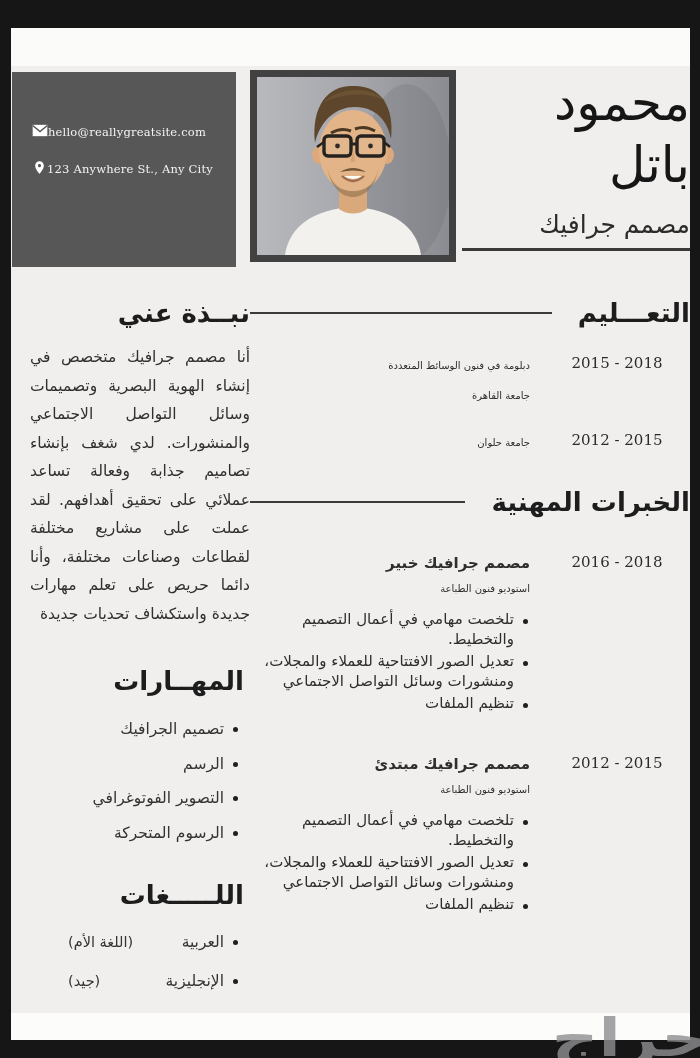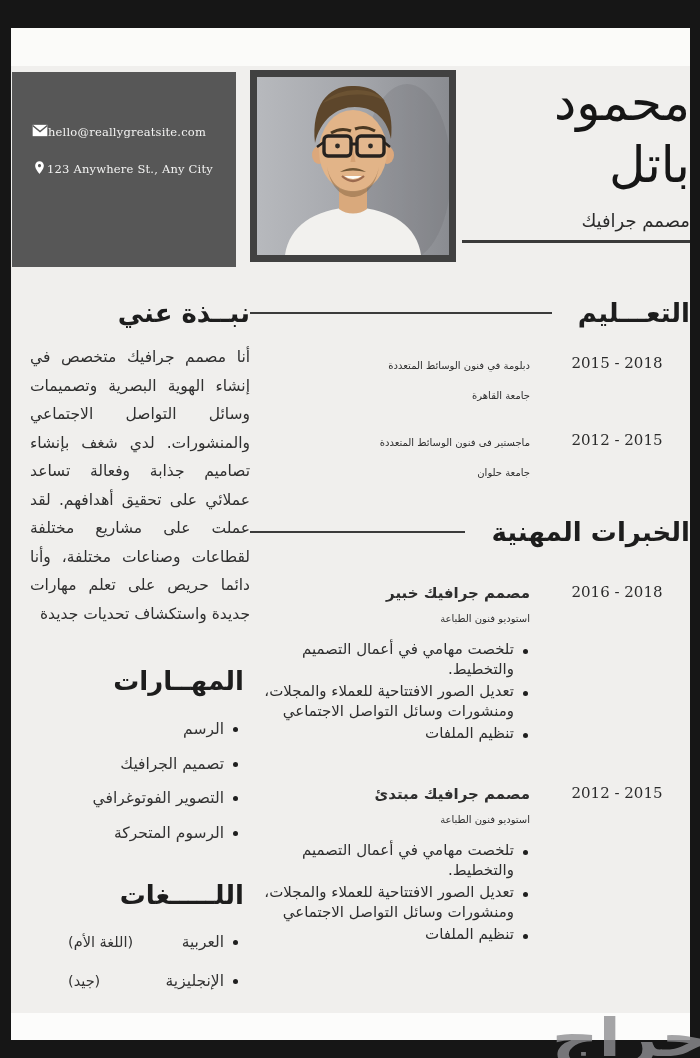--- a/index.html
+++ b/index.html
@@ -34,21 +34,21 @@
     font-family:"DejaVu Serif",serif;font-size:11.5px;letter-spacing:.2px;white-space:nowrap;
   }
   .photo-frame{
     flex:none;width:206px;height:192px;box-sizing:border-box;
     margin-left:14px;margin-top:-2px;
     border:7px solid #414141;background:#9b9da1;
   }
   .photo-frame svg{display:block;width:100%;height:100%;}
   .name-block{flex:1;margin-left:6px;direction:rtl;text-align:right;padding-top:0;}
   .name{font-size:50px;line-height:62px;font-weight:normal;color:#161616;}
-  .job-title{font-size:18px;color:#2b2b2b;margin-top:14px;}
+  .job-title{font-size:25px;color:#2b2b2b;margin-top:14px;}
   .title-rule{height:2.5px;background:#3a3a3a;margin-top:9px;}
   
   .columns{display:flex;direction:rtl;margin-top:29px;padding-left:19px;}
   h2{margin:0;font-size:26px;font-weight:bold;color:#1d1d1d;line-height:34px;}
   
   .main-col{width:440px;flex:none;color:#2e2e2e;}
   .heading-row{display:flex;align-items:center;gap:26px;}
   .heading-row .rule{flex:1;height:2.5px;background:#3b3b3b;}
   .heading-row.exp{margin-top:27px;}
   .entry{display:flex;margin-top:21px;}
@@ -181,21 +181,20 @@
             <div class="entry">
               <div class="dates"><span class="ltr">2015 - 2018</span></div>
               <div class="entry-body">
                 <div class="degree">دبلومة في فنون الوسائط المتعددة</div>
                 <div class="school">جامعة القاهرة</div>
               </div>
             </div>
             <div class="entry second">
               <div class="dates"><span class="ltr">2012 - 2015</span></div>
               <div class="entry-body">
-                <div class="degree">ماجستير فى فنون الوسائط المتعددة</div>
                 <div class="school">جامعة حلوان</div>
               </div>
             </div>
           </div>
 
         <div class="heading-row exp">
           <h2>الخبرات المهنية</h2>
           <div class="rule"></div>
         </div>
         <div id="exp-list">
@@ -226,22 +225,22 @@
           </div>
       </div>
 
       <div class="side-col">
         <h2>نبــذة عني</h2>
         <p class="about-text">أنا مصمم جرافيك متخصص في إنشاء الهوية البصرية وتصميمات وسائل التواصل الاجتماعي والمنشورات. لدي شغف بإنشاء تصاميم جذابة وفعالة تساعد عملائي على تحقيق أهدافهم. لقد عملت على مشاريع مختلفة لقطاعات وصناعات مختلفة، وأنا دائما حريص على تعلم مهارات جديدة واستكشاف تحديات جديدة</p>
 
         <div class="skills">
           <h2>المهــارات</h2>
           <ul class="side-list" id="skills-list">
+              <li>تصميم الجرافيك</li>
               <li>الرسم</li>
-              <li>تصميم الجرافيك</li>
               <li>التصوير الفوتوغرافي</li>
               <li>الرسوم المتحركة</li>
             </ul>
         </div>
 
         <div class="languages">
           <h2>اللـــــغات</h2>
           <div class="lang-rows" id="langs-list">
               <div class="lang-row">
                 <span class="lang-name">العربية</span>

